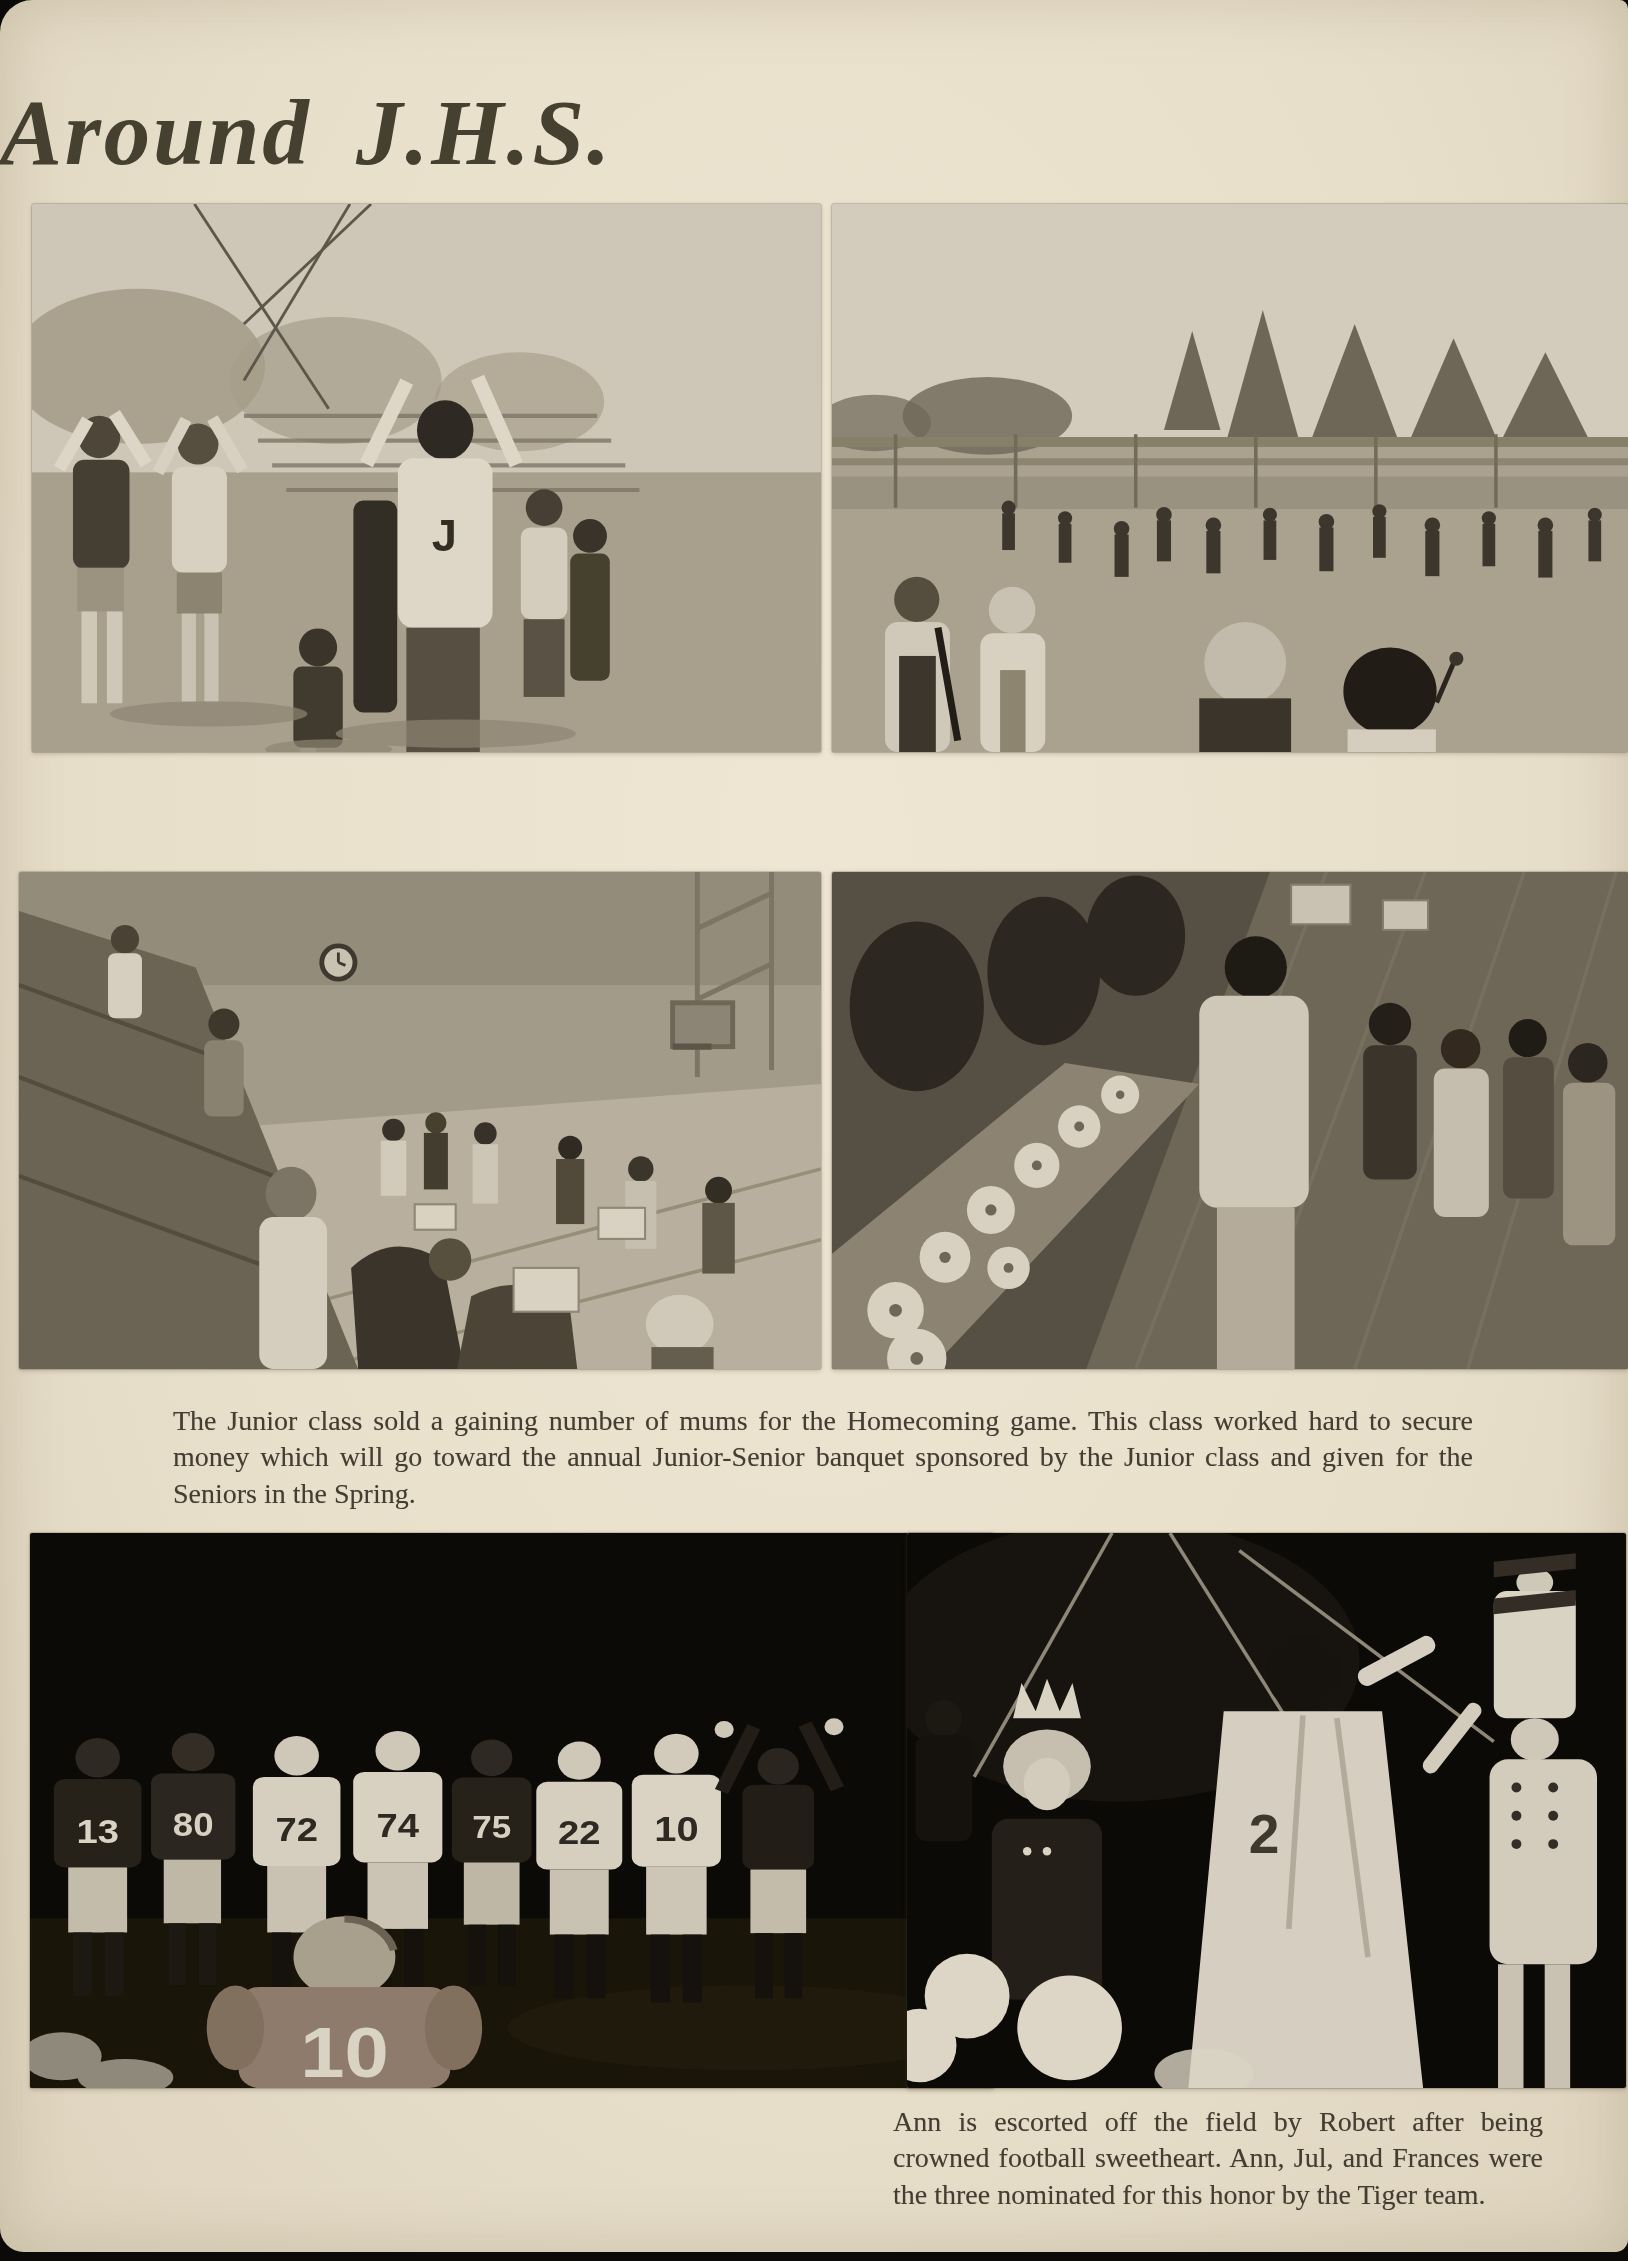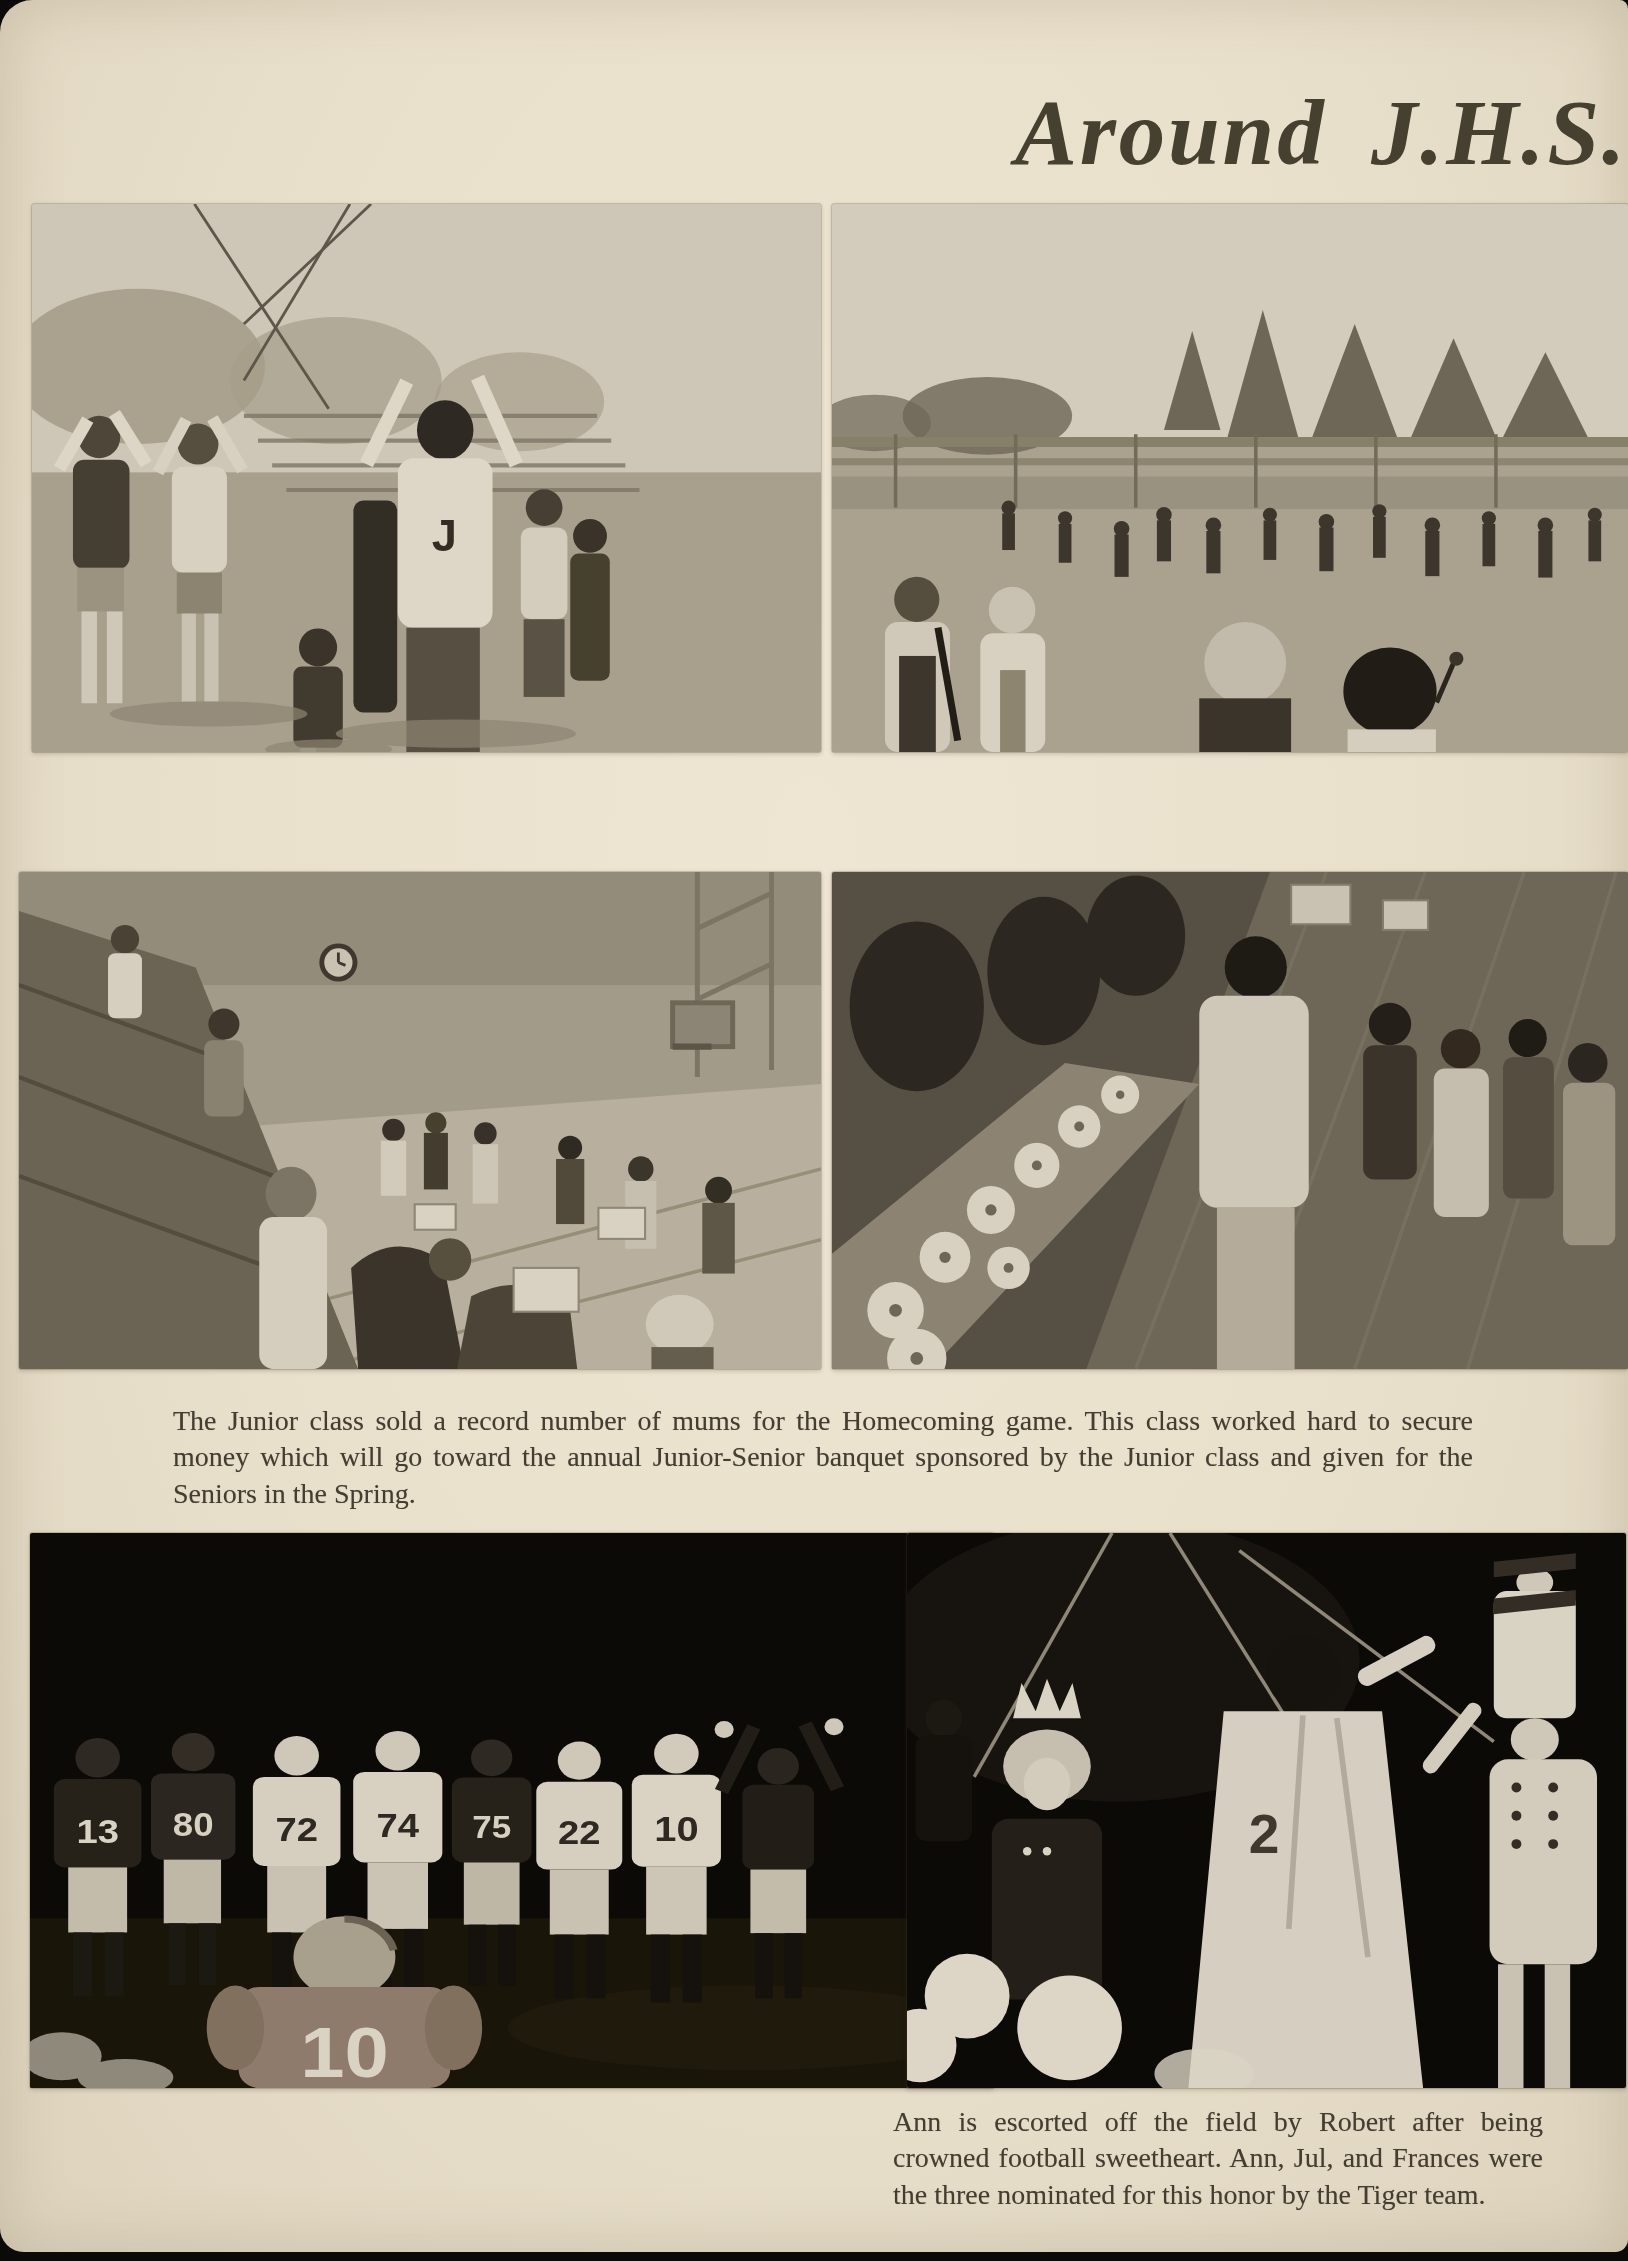--- a/index.html
+++ b/index.html
@@ -5,21 +5,21 @@
   html,body{margin:0;padding:0;background:#0b0a08;}
   #page{
     position:relative;width:1628px;height:2252px;overflow:hidden;
     background:radial-gradient(ellipse at 50% 38%, #eee5d2 0%, #e9e0cc 55%, #ddd3bd 100%);
     border-radius:32.5px 8.5px 12.7px 24px;
     box-shadow:inset 0 0 64px rgba(120,100,70,.22);
     font-family:"Liberation Serif", serif;
   }
   .title{
     position:absolute;left:0;right:0;top:79px;margin:0;
-    text-align:right;font-style:italic;font-weight:600;
+    text-align:left;font-style:italic;font-weight:600;
     font-size:93px;letter-spacing:2.8px;word-spacing:18.4px;color:#45402f;
   }
   .photo{
     position:absolute;margin:0;overflow:hidden;border-radius:2.1px;
     box-shadow:0 0 0 0.7px rgba(70,60,45,.25), 0 1.4px 4.2px rgba(70,60,45,.25);
     background:#b6ae9d;
   }
   .photo svg{display:block;width:100%;height:100%;}
   .p1{left:32px;  top:204px;  width:789px; height:548px;}
   .p2{left:832px;top:204px;  width:796px; height:548px;}
@@ -332,21 +332,21 @@
         <circle cx="1070" cy="270" r="28" fill="#2b261f"></circle>
         <rect x="1035" y="298" width="74" height="230" rx="14" fill="#9c9381"></rect>
       </g>
       <g fill="#c9c2b2" stroke="#847c6c" stroke-width="3">
         <rect x="650" y="18" width="84" height="56"></rect>
         <rect x="780" y="40" width="64" height="42"></rect>
       </g>
     </svg>
   </figure>
 
-  <p class="caption c2">The Junior class sold a record number of mums for the Homecoming game. This class worked hard to secure money which will go toward the annual Junior-Senior banquet sponsored by the Junior class and given for the Seniors in the Spring.</p>
+  <p class="caption c2">The Junior class sold a gaining number of mums for the Homecoming game. This class worked hard to secure money which will go toward the annual Junior-Senior banquet sponsored by the Junior class and given for the Seniors in the Spring.</p>
 
   <figure class="photo p5">
     <svg viewBox="0 0 1211 785" preserveAspectRatio="none">
       <rect x="0" y="0" width="1211" height="785" fill="#0c0a07"></rect>
       <rect x="0" y="545" width="1211" height="240" fill="#191509"></rect>
       <ellipse cx="900" cy="700" rx="300" ry="60" fill="#221c0e" opacity=".8"></ellipse>
       <g>
 
         <g>
           <circle cx="85" cy="318" r="28" fill="#2e2922"></circle>

